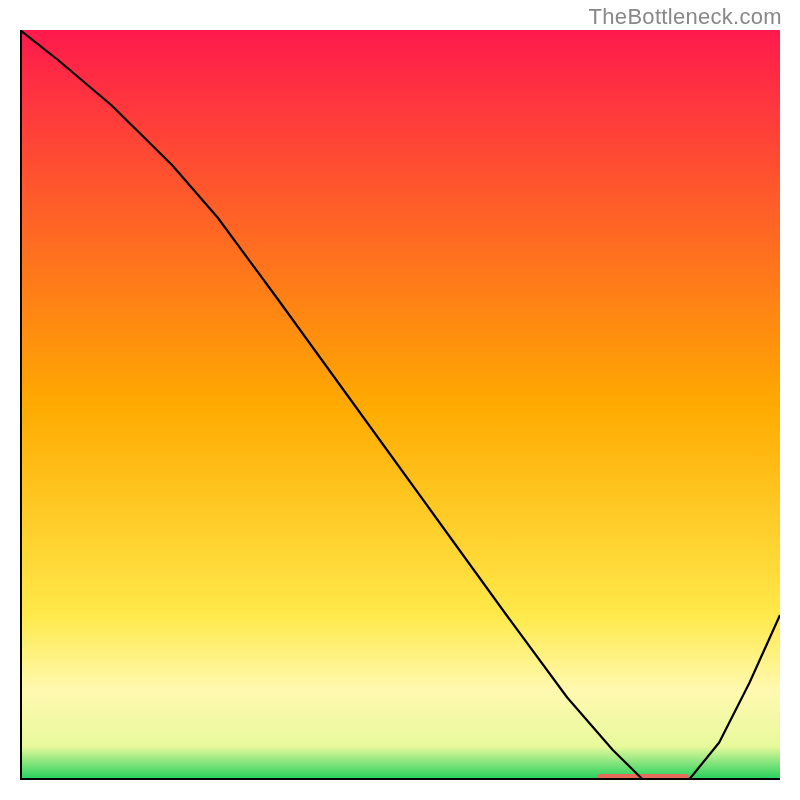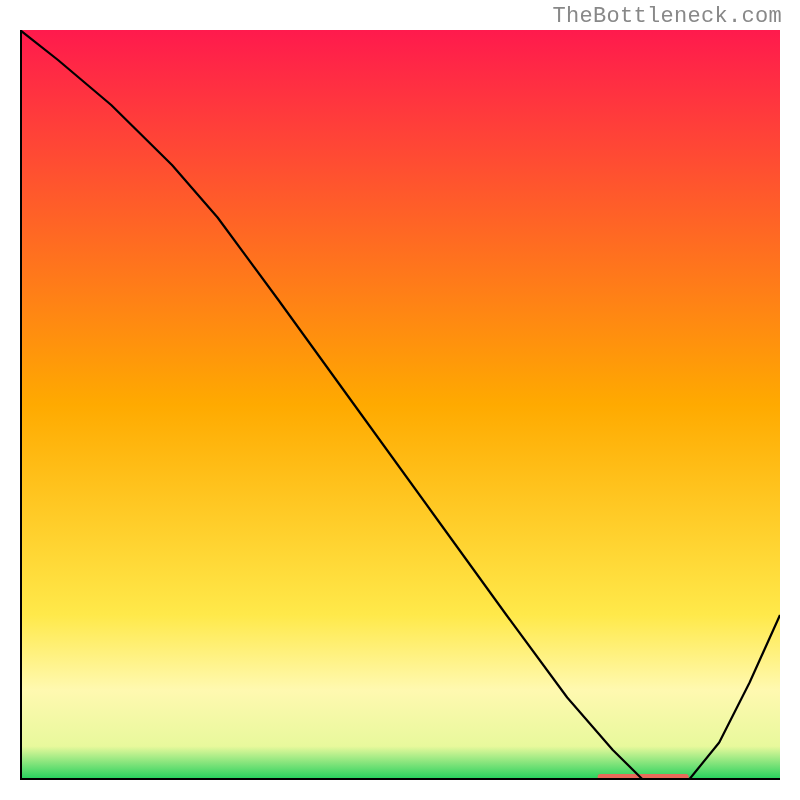--- a/index.html
+++ b/index.html
@@ -8,21 +8,20 @@
     width: 800px;
     height: 800px;
     background: #ffffff;
     font-family: Arial, Helvetica, sans-serif;
     overflow: hidden;
   }
   .root {
     position: relative;
     width: 800px;
     height: 616px;
-    font-family: Liberation Mono, monospace;
   }
   .watermark {
     position: absolute;
     top: 4px;
     right: 18px;
     color: #888;
     font-size: 22px;
     font-weight: 500;
     letter-spacing: 0.3px;
   }

